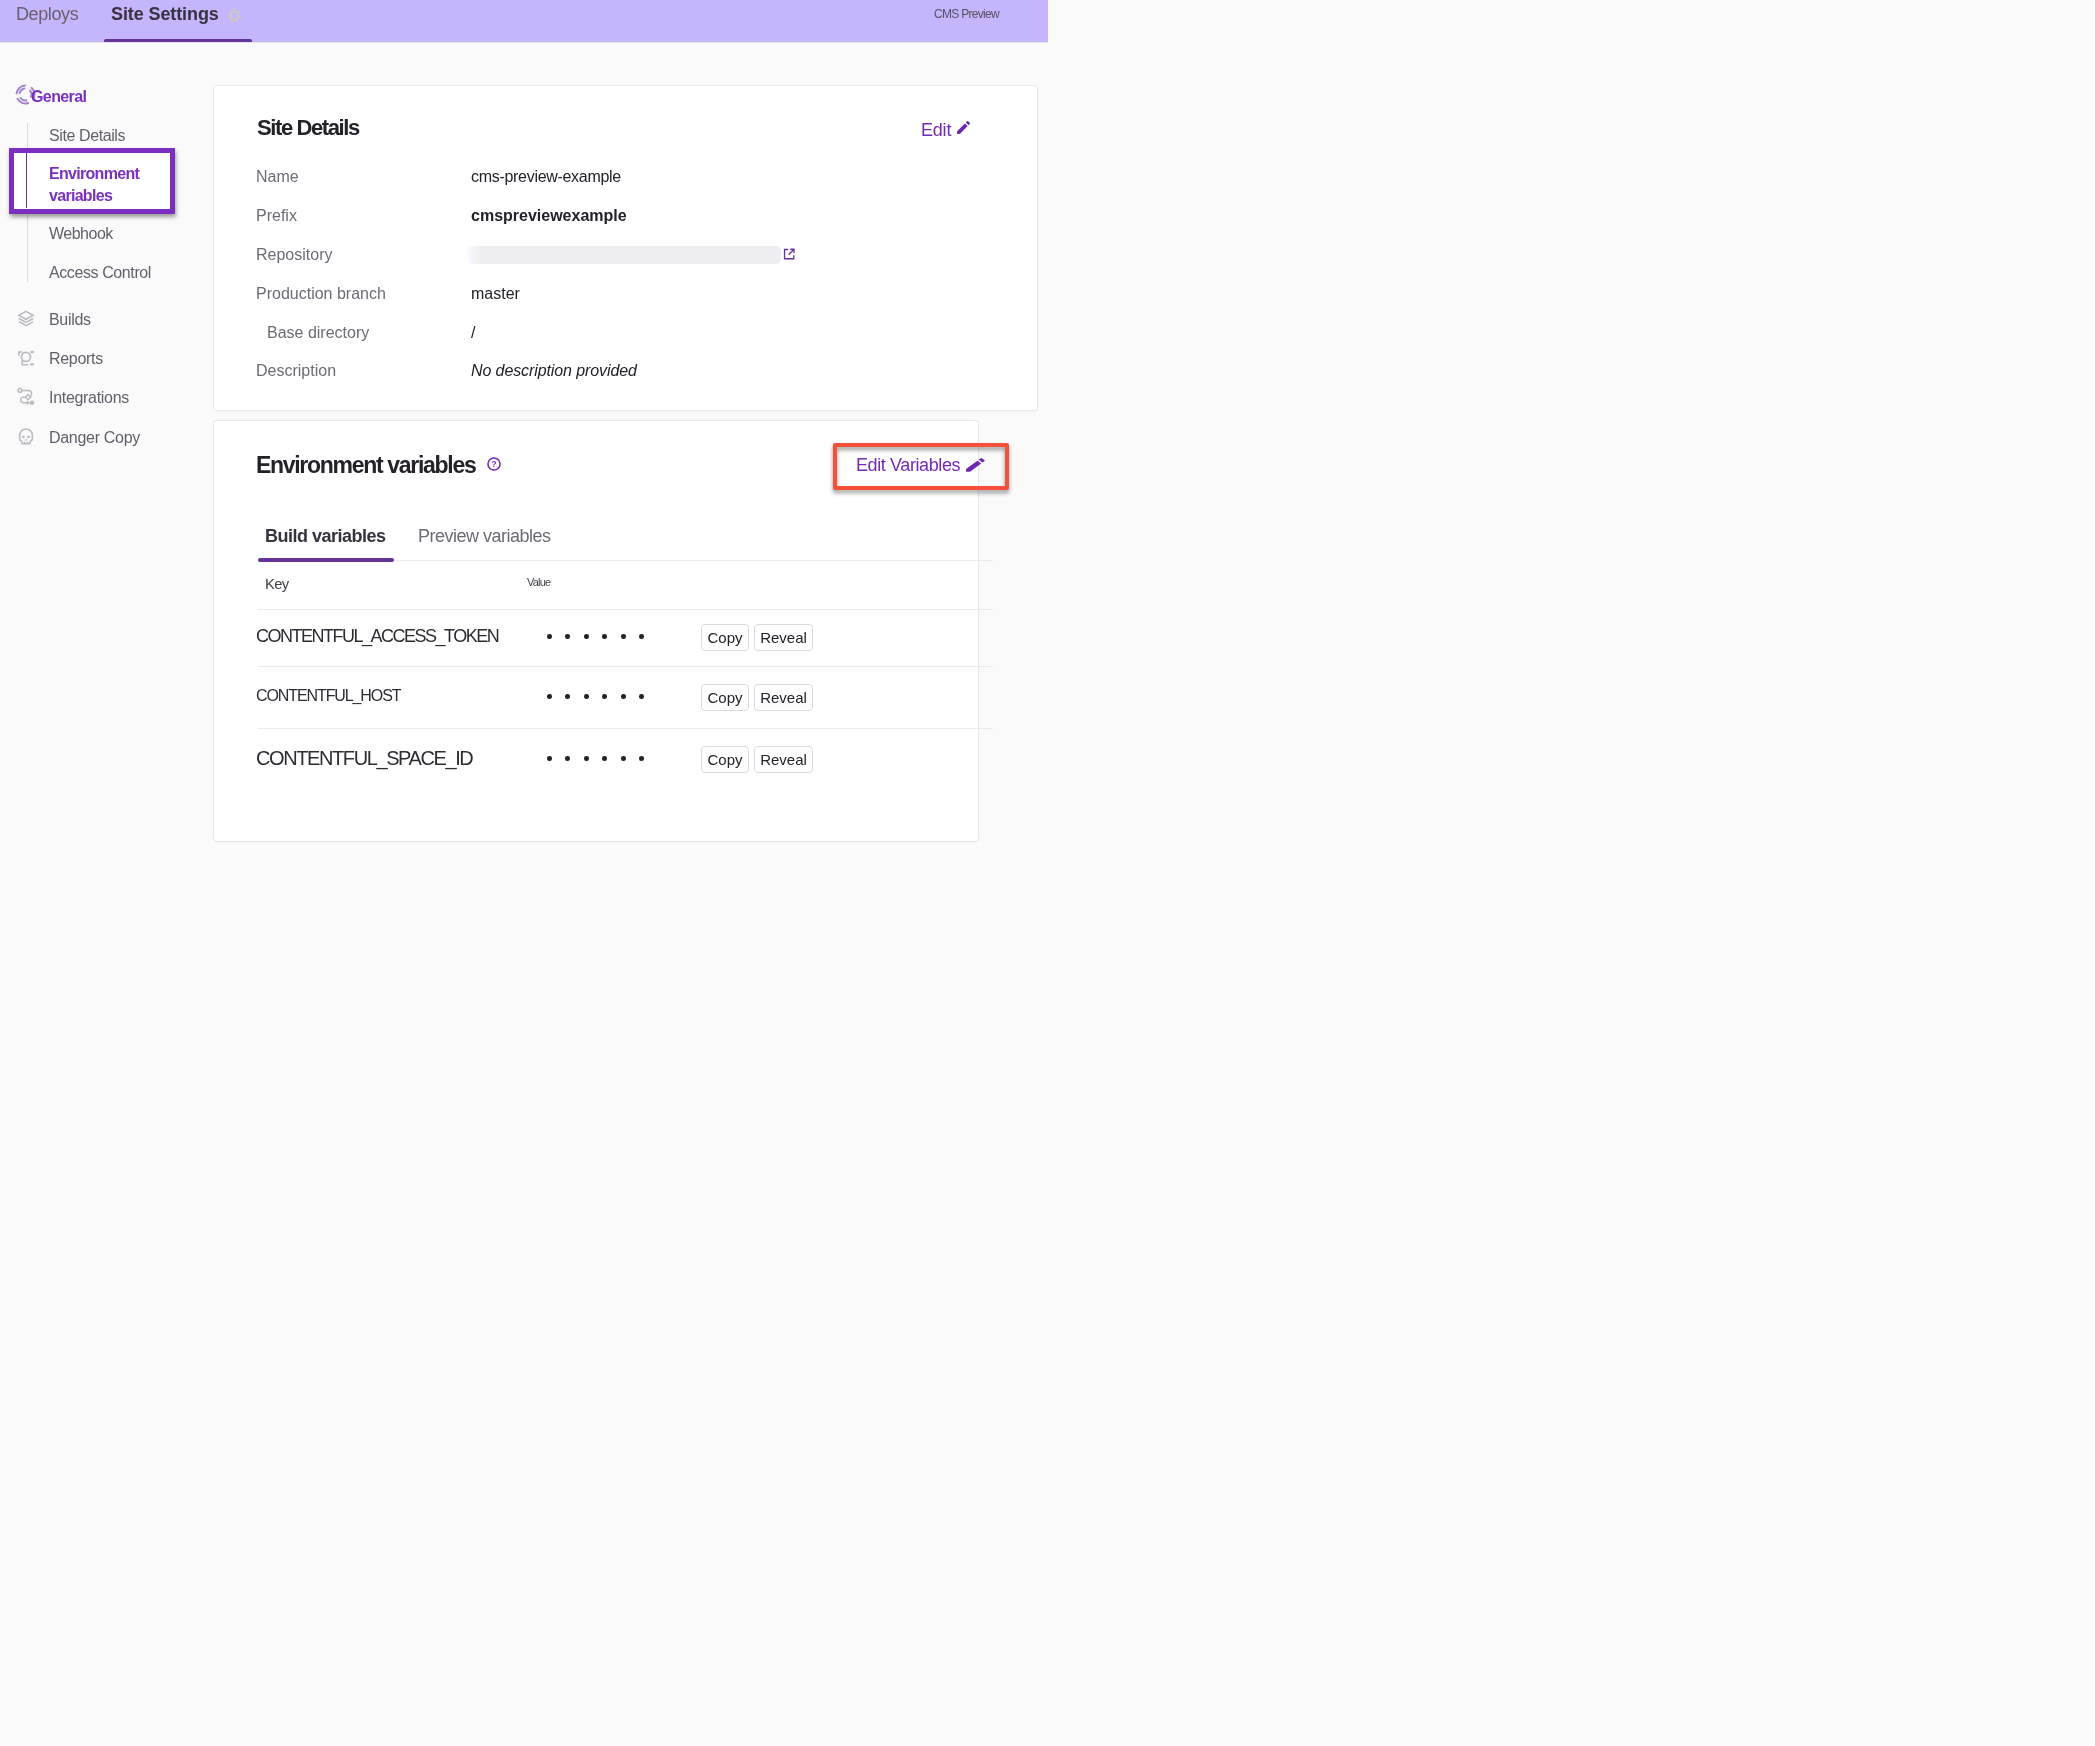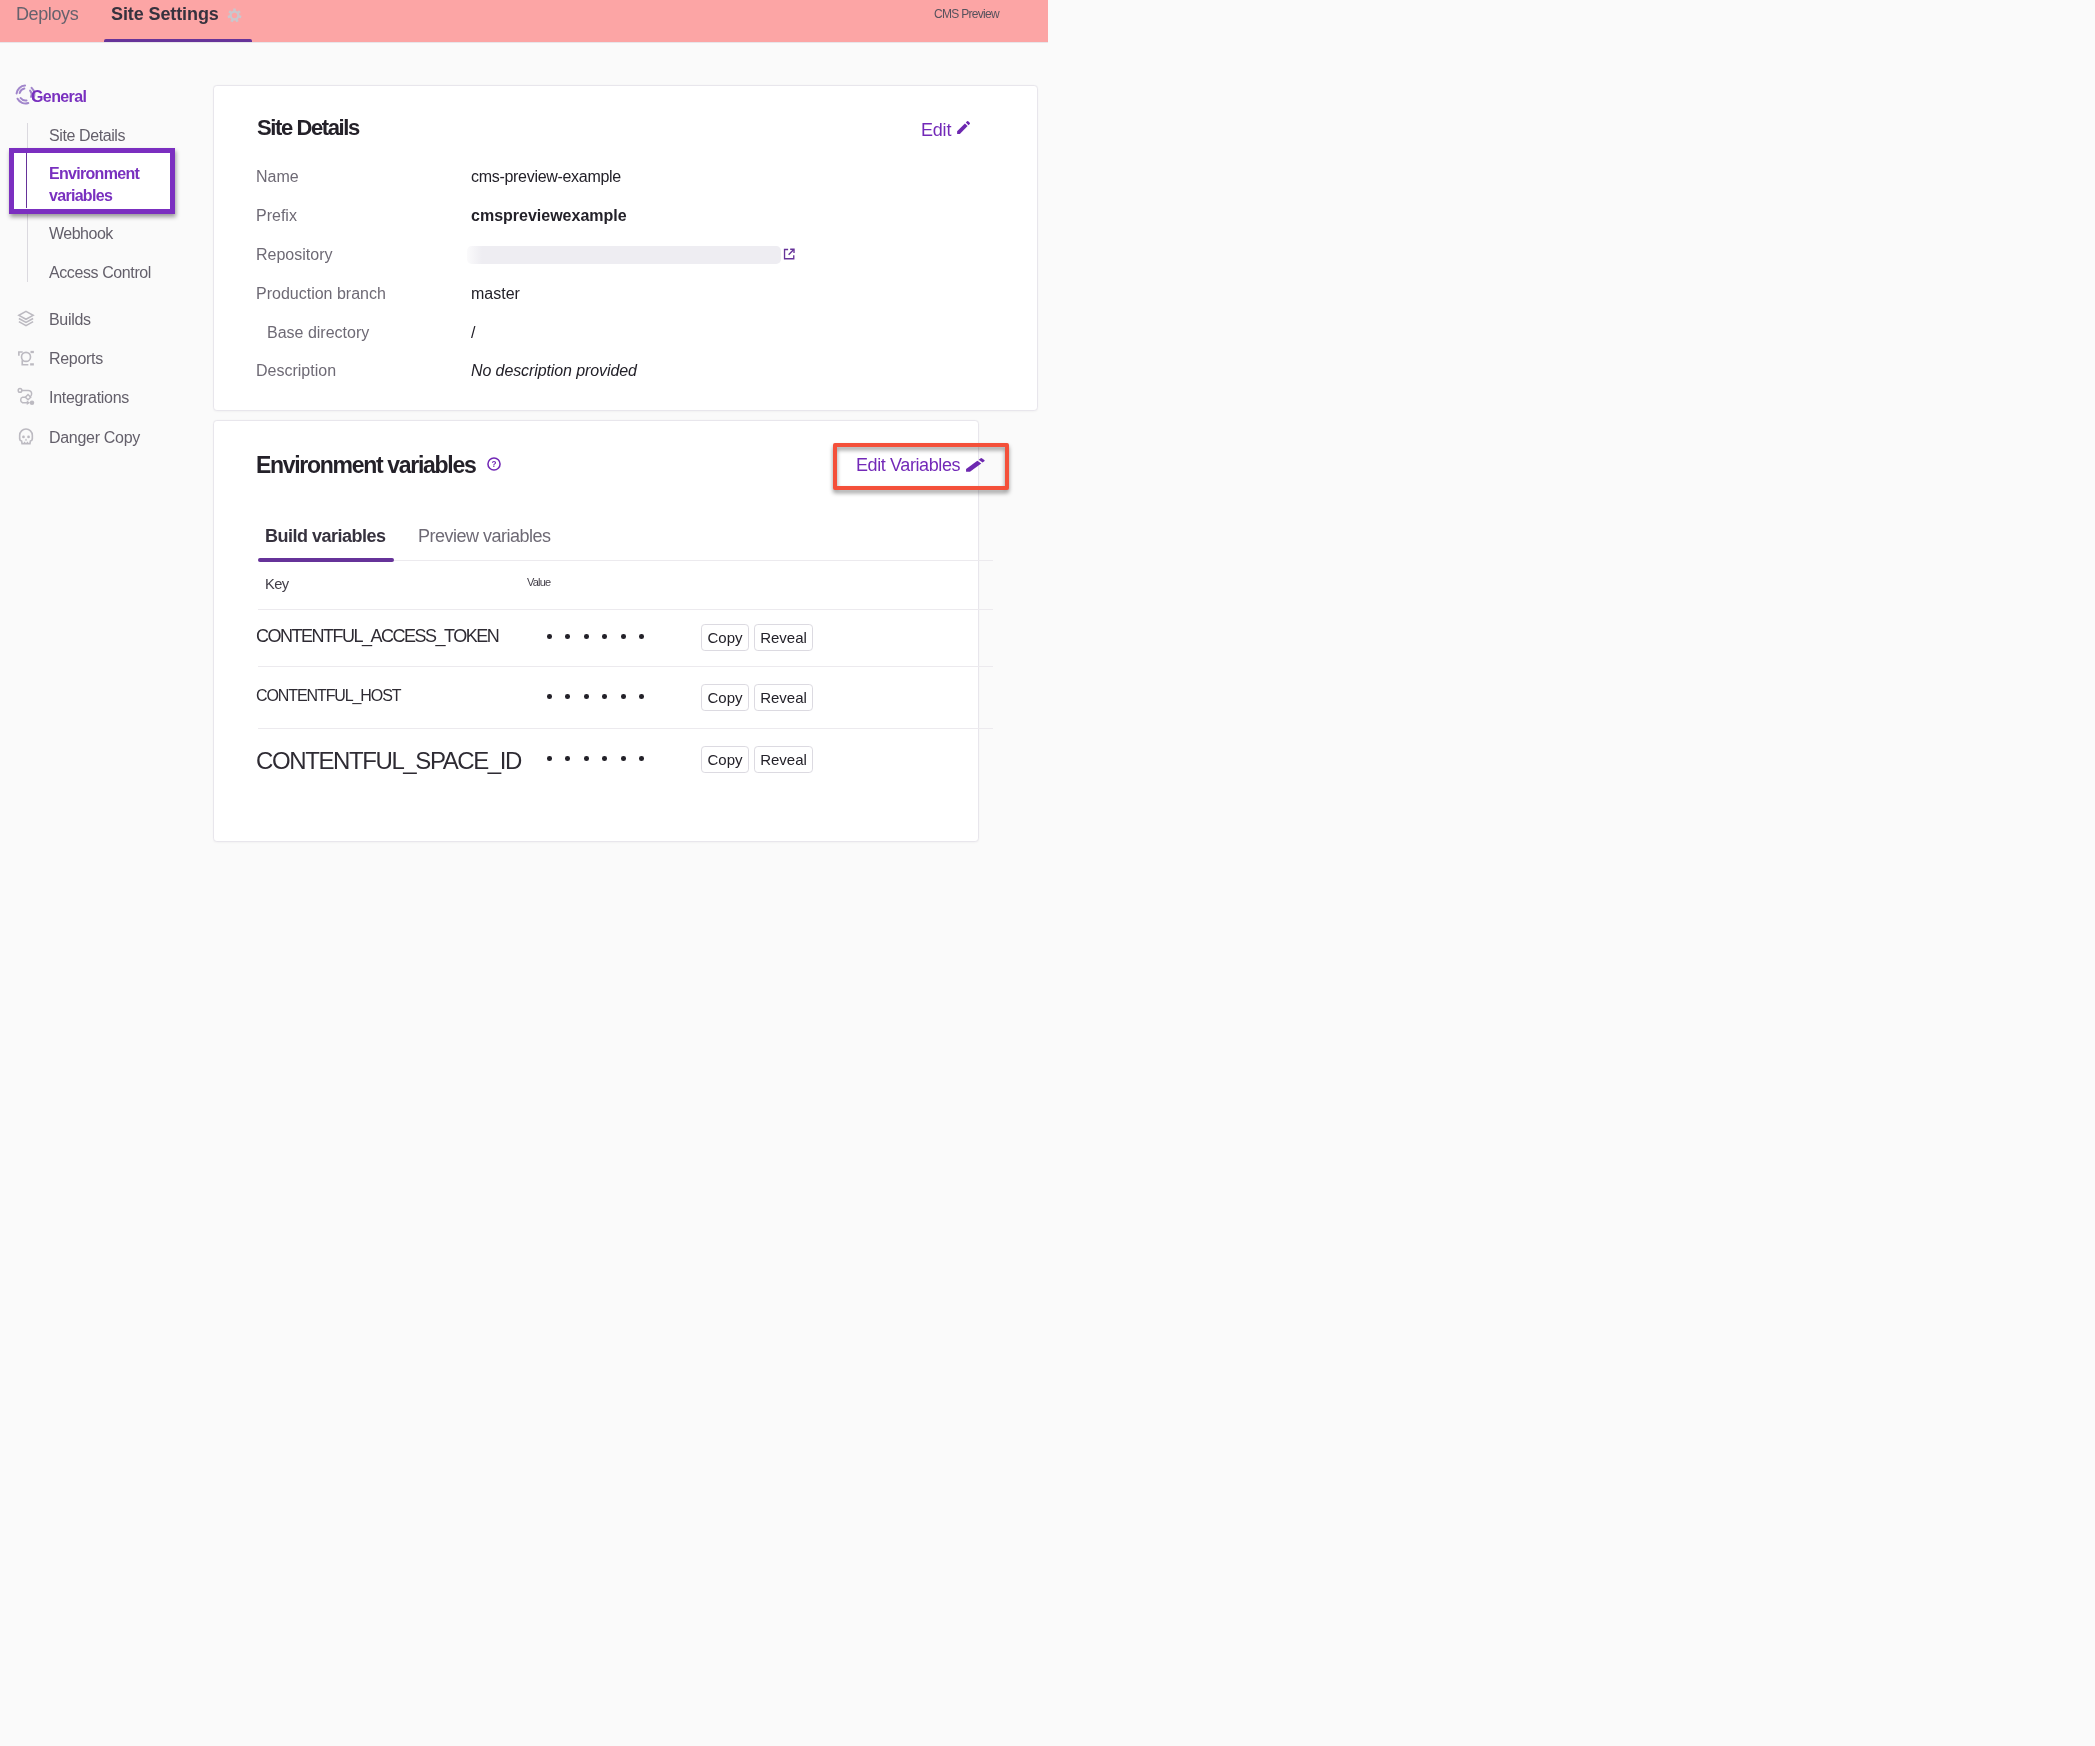--- a/index.html
+++ b/index.html
@@ -1,19 +1,19 @@
 <!DOCTYPE html>
 <html style="font-size:15px"><head>
 <meta charset="utf-8">
 <style>
   * { margin:0; padding:0; box-sizing:border-box; }
   html,body { width:1048px; height:873px; background:#fafafa; font-family:"Liberation Sans", sans-serif; overflow:hidden; }
   .abs { position:absolute; }
   #page { position:relative; width:1048px; height:873px; }
-  #topbar { position:absolute; left:0; top:0; width:1048px; height:43px; background:#fca5a5; border-bottom:0.9px solid #e8e6ea; }
+  #topbar { position:absolute; left:0; top:0; width:1048px; height:43px; background:#c4b5fd; border-bottom:0.9px solid #e8e6ea; }
   .card { position:absolute; background:#fff; border:0.9px solid #e8e6ec; border-radius:3.8px; box-shadow:0 0.9px 1.9px rgba(0,0,0,0.03); }
   .lbl { position:absolute; font-size:16px; color:#6e6a75; line-height:19px; }
   .val { position:absolute; font-size:16px; color:#232129; line-height:19px; }
   .sideitem { position:absolute; font-size:16px; color:#635f6a; line-height:19px; }
   .sep { position:absolute; height:0.9px; background:#eceaee; }
   .btn { position:absolute; height:26.5px; background:#fff; border:0.9px solid #dcdae1; border-radius:3.8px; font-size:15px; color:#232129; display:flex; align-items:center; justify-content:center; }
   .dot { position:absolute; width:4.7px; height:4.7px; border-radius:50%; background:#232129; }
 </style>
 </head>
 <body>
@@ -154,21 +154,21 @@
     <div class="dot" style="left:333px; top:273px;"></div>
     <div class="dot" style="left:351px; top:273px;"></div>
     <div class="dot" style="left:370px; top:273px;"></div>
     <div class="dot" style="left:388px; top:273px;"></div>
     <div class="dot" style="left:407px; top:273px;"></div>
     <div class="dot" style="left:425px; top:273px;"></div>
     <div class="btn" style="left:487px; top:263px; width:48px;">Copy</div>
     <div class="btn" style="left:540px; top:263px; width:59px;">Reveal</div>
     <div class="sep" style="left:44px; top:307px; width:735px;"></div>
 
-    <div class="abs" style="left:42px; top:326px; font-size:24px; color:#2e2b33; letter-spacing:-1.4px;">CONTENTFUL_SPACE_ID</div>
+    <div class="abs" style="left:42px; top:326px; font-size:20px; color:#2e2b33; letter-spacing:-1.4px;">CONTENTFUL_SPACE_ID</div>
     <div class="dot" style="left:333px; top:335px;"></div>
     <div class="dot" style="left:351px; top:335px;"></div>
     <div class="dot" style="left:370px; top:335px;"></div>
     <div class="dot" style="left:388px; top:335px;"></div>
     <div class="dot" style="left:407px; top:335px;"></div>
     <div class="dot" style="left:425px; top:335px;"></div>
     <div class="btn" style="left:487px; top:325px; width:48px;">Copy</div>
     <div class="btn" style="left:540px; top:325px; width:59px;">Reveal</div>
   </div>
 

